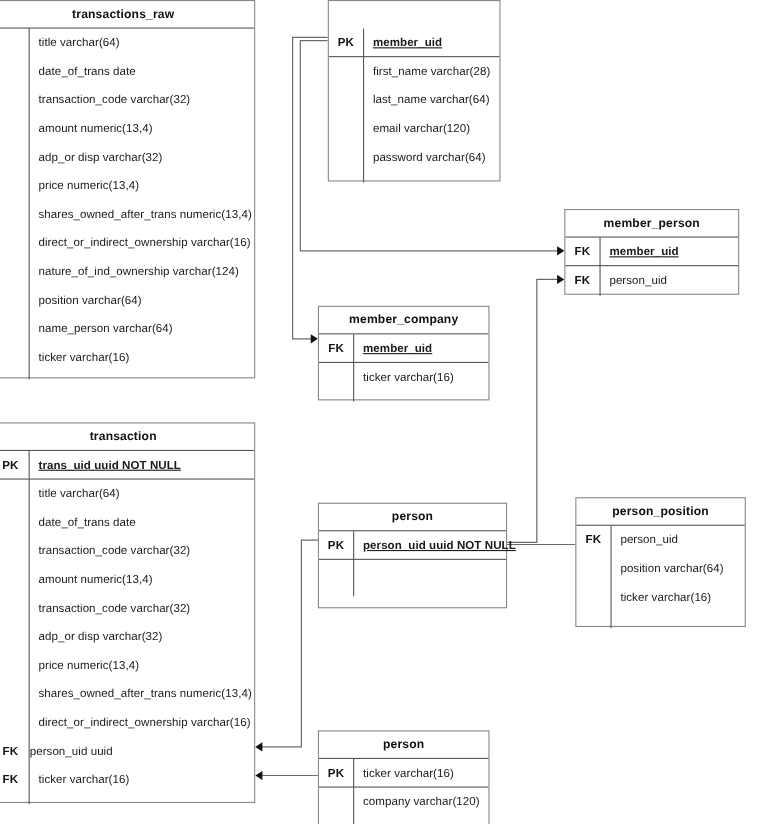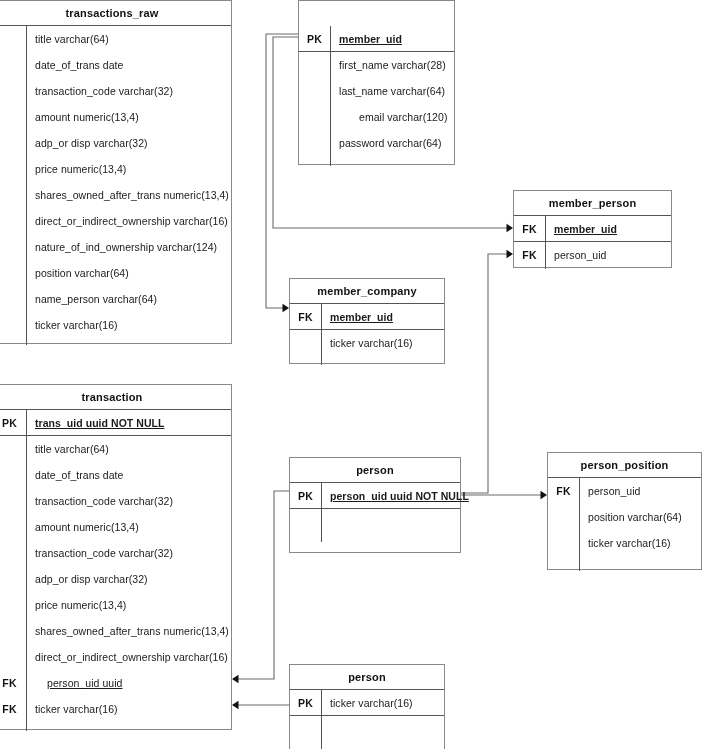--- a/index.html
+++ b/index.html
@@ -201,21 +201,21 @@
         <div class="row" style="top: 26px; height: 26px;">
           <span class="row-key" style="width: 31px;"></span>
           <span class="row-name" style="left: 40px;">first_name varchar(28)</span>
         </div>
         <div class="row" style="top: 52px; height: 26px;">
           <span class="row-key" style="width: 31px;"></span>
           <span class="row-name" style="left: 40px;">last_name varchar(64)</span>
         </div>
         <div class="row" style="top: 78px; height: 26px;">
           <span class="row-key" style="width: 31px;"></span>
-          <span class="row-name" style="left: 40px; margin-left: 20px;">email varchar(120)</span>
+          <span class="row-name" style="left: 40px;">email varchar(120)</span>
         </div>
         <div class="row" style="top: 104px; height: 26px; text-align: right;">
           <span class="row-key" style="width: 31px;"></span>
           <span class="row-name" style="left: 40px;">password varchar(64)</span>
         </div>
       </div>
     </div>
     <div class="entity" style="left: 513px; top: 190px; width: 159px; height: 78px;">
       <div class="entity-title" style="height: 25px;">member_person</div>
       <div class="entity-body" style="top: 25px; height: 53px;">
@@ -283,39 +283,39 @@
         <div class="row" style="top: 208px; height: 26px;">
           <span class="row-key" style="width: 33px;"></span>
           <span class="row-name" style="left: 42px;">shares_owned_after_trans numeric(13,4)</span>
         </div>
         <div class="row" style="top: 234px; height: 26px;">
           <span class="row-key" style="width: 33px;"></span>
           <span class="row-name" style="left: 42px;">direct_or_indirect_ownership varchar(16)</span>
         </div>
         <div class="row" style="top: 260px; height: 26px;">
           <span class="row-key" style="width: 33px;">FK</span>
-          <span class="row-name" style="left: 54px; text-decoration: underline;">person_uid uuid</span>
+          <span class="row-name" style="left: 34px;">person_uid uuid</span>
         </div>
         <div class="row" style="top: 286px; height: 26px;">
           <span class="row-key" style="width: 33px;">FK</span>
           <span class="row-name" style="left: 42px;">ticker varchar(16)</span>
         </div>
       </div>
     </div>
     <div class="entity" style="left: 289px; top: 457px; width: 172px; height: 96px;">
       <div class="entity-title" style="height: 25px;">person</div>
       <div class="entity-body" style="top: 25px; height: 59px;">
         <div class="key-divider" style="left: 31px;"></div>
         <div class="row divided" style="top: 0px; height: 26px;">
           <span class="row-key" style="width: 31px;">PK</span>
           <span class="row-name emph" style="left: 40px;">person_uid uuid NOT NULL</span>
         </div>
       </div>
     </div>
-    <div class="entity" style="left: 547px; top: 452px; width: 155px; height: 118px;">
+    <div class="entity" style="left: 523px; top: 452px; width: 155px; height: 118px;">
       <div class="entity-title" style="height: 25px;">person_position</div>
       <div class="entity-body" style="top: 25px; height: 93px;">
         <div class="key-divider" style="left: 31px;"></div>
         <div class="row" style="top: 0px; height: 26px;">
           <span class="row-key" style="width: 31px;">FK</span>
           <span class="row-name" style="left: 40px;">person_uid</span>
         </div>
         <div class="row" style="top: 26px; height: 26px;">
           <span class="row-key" style="width: 31px;"></span>
           <span class="row-name" style="left: 40px;">position varchar(64)</span>
@@ -329,16 +329,17 @@
     <div class="entity" style="left: 289px; top: 664px; width: 156px; height: 90px;">
       <div class="entity-title" style="height: 25px;">person</div>
       <div class="entity-body" style="top: 25px; height: 65px;">
         <div class="key-divider" style="left: 31px;"></div>
         <div class="row divided" style="top: 0px; height: 26px;">
           <span class="row-key" style="width: 31px;">PK</span>
           <span class="row-name" style="left: 40px;">ticker varchar(16)</span>
         </div>
         <div class="row" style="top: 26px; height: 26px;">
           <span class="row-key" style="width: 31px;"></span>
+          <span class="row-name" style="left: 40px;">company varchar(120)</span>
         </div>
       </div>
     </div>
   </div>
 
 </body></html>

